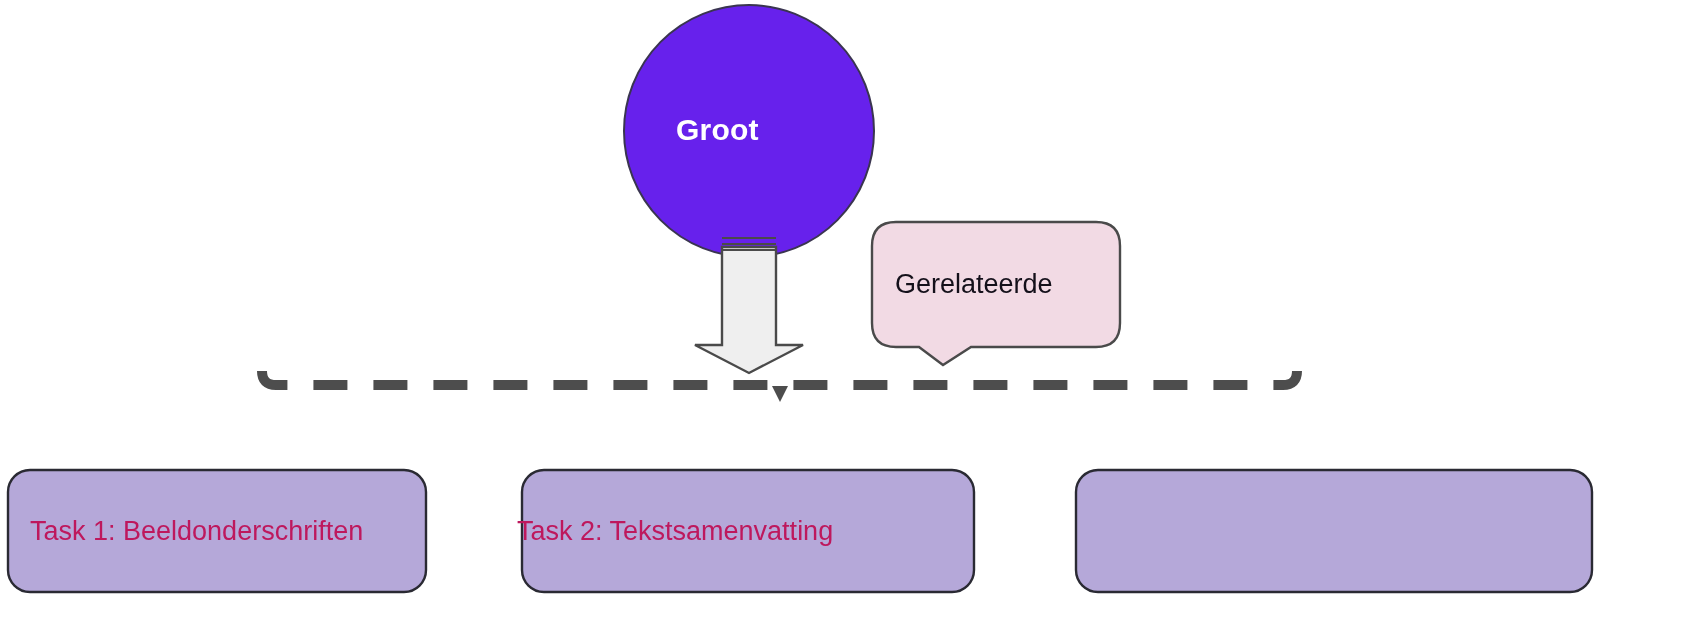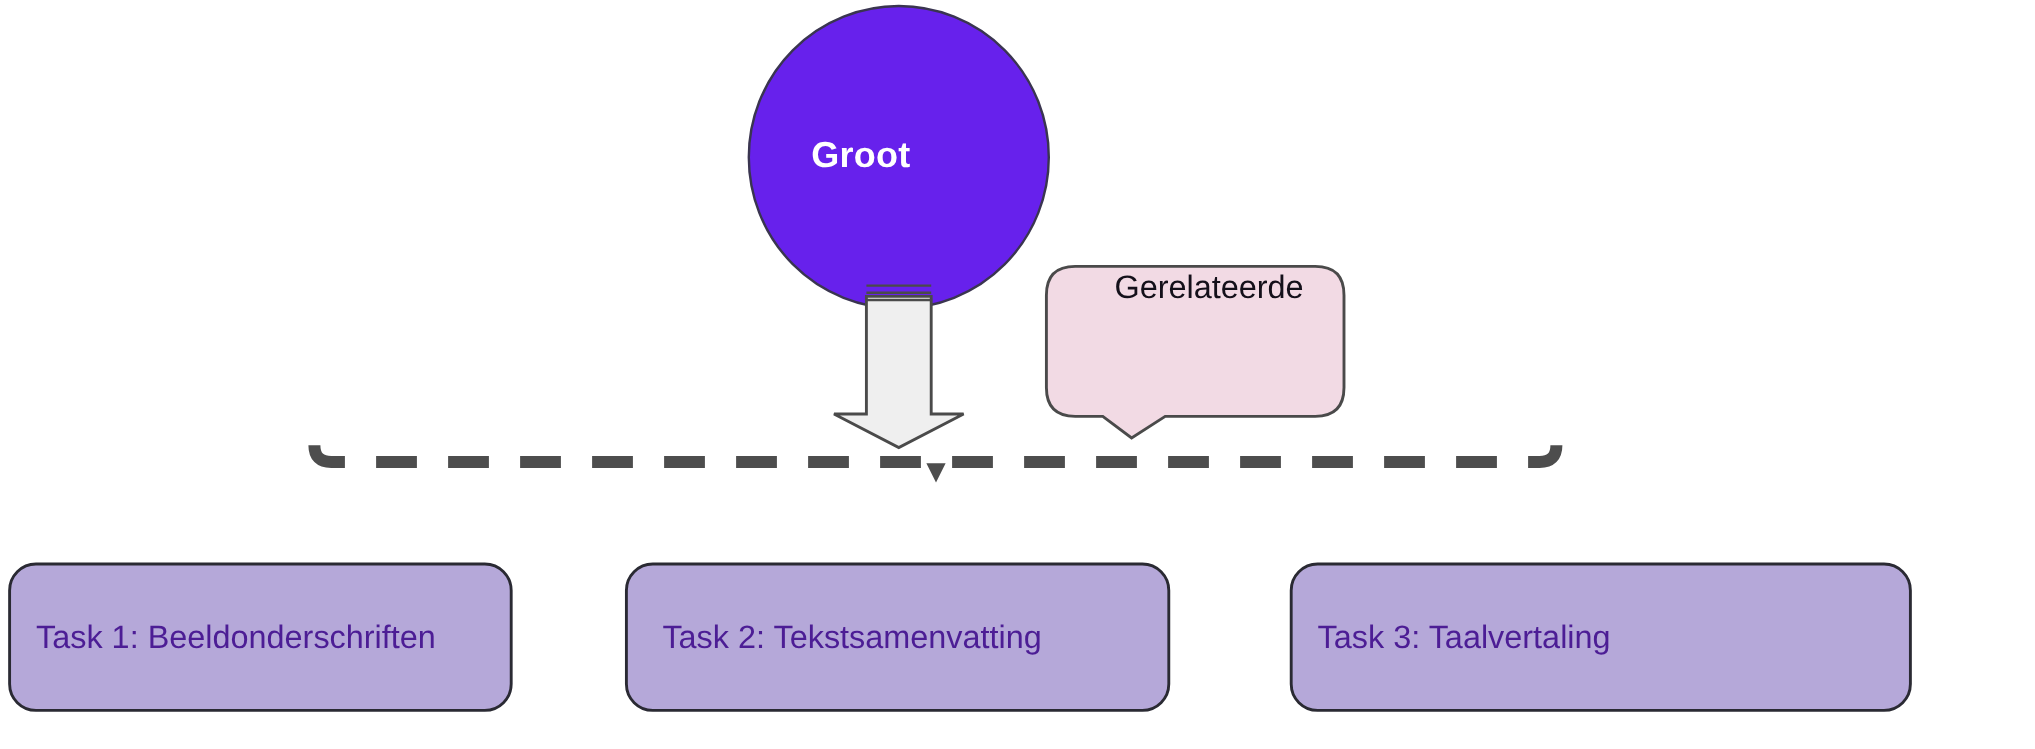--- a/index.html
+++ b/index.html
@@ -54,40 +54,41 @@
     box-sizing: border-box;
   }
 
   
   #callout-label {
     left: 872px;
     top: 222px;
     width: 248px;
     height: 126px;
     display: flex;
+    flex-direction: column;
     justify-content: center;
     padding-left: 23px;
     box-sizing: border-box;
     color: #14101a;
     font-size: 27px;
     line-height: 1.33;
   }
 
   
   .task-label {
     position: absolute;
     display: flex;
     align-items: center;
-    color: #4c1d95;
+    color: #be185d;
     font-size: 27px;
     box-sizing: border-box;
     padding-left: 22px;
   }
   #task-label-0 { left: 8px;    top: 470px; width: 418px; height: 122px; }
-  #task-label-1 { left: 530px;  top: 470px; width: 452px; height: 122px; }
+  #task-label-1 { left: 495px;  top: 470px; width: 452px; height: 122px; }
   #task-label-2 { left: 1076px; top: 470px; width: 516px; height: 122px; }
 </style>
 </head>
 <body>
 
 <div id="canvas">
 
   <svg id="diagram-svg" viewBox="0 0 1696 624" xmlns="http://www.w3.org/2000/svg">
 
     <ellipse cx="749" cy="131" rx="125" ry="126" fill="#6721ec" stroke="#3a3550" stroke-width="2"></ellipse>
@@ -140,15 +141,14 @@
   <div class="node-label" id="model-node-label">
     <span class="ln">Groot</span>
   </div>
 
   <div class="node-label" id="callout-label">
     <span>Gerelateerde</span>
   </div>
 
   <div class="task-label" id="task-label-0">Task 1: Beeldonderschriften</div>
   <div class="task-label" id="task-label-1">Task 2: Tekstsamenvatting</div>
-  <div class="task-label" id="task-label-2">Task 3: Taalvertaling</div>
 
 </div>
 
 </body></html>

